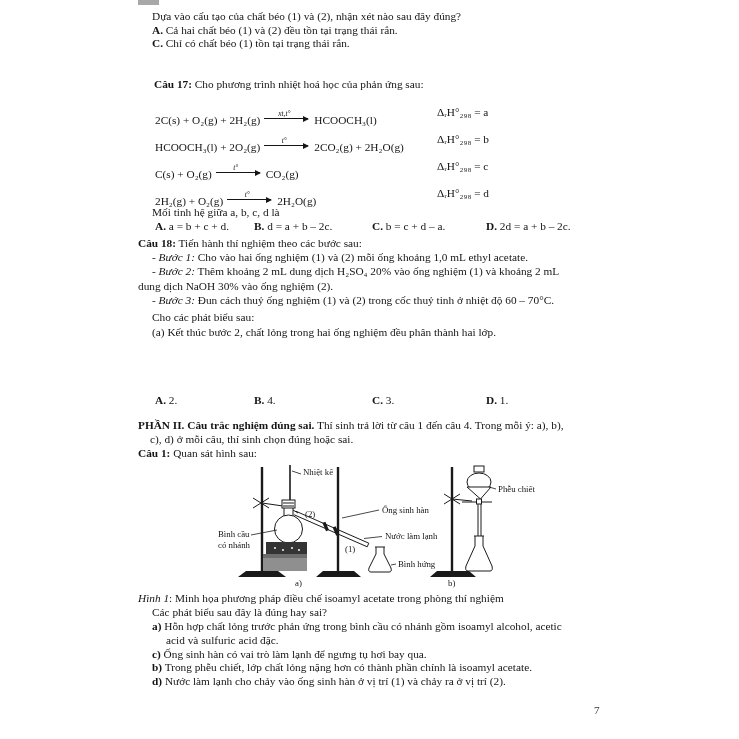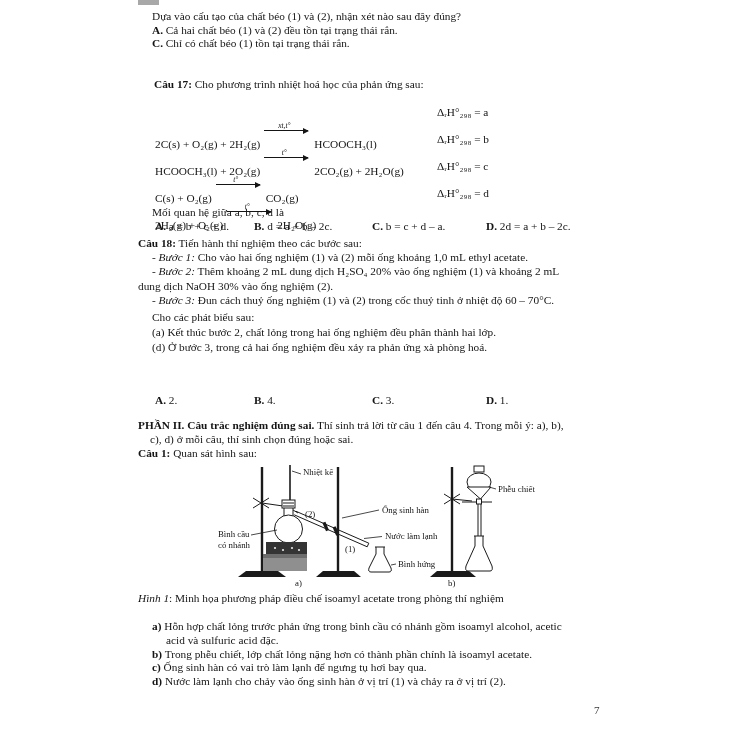--- a/index.html
+++ b/index.html
@@ -12,21 +12,21 @@
   p{margin:0;}
   .b{font-weight:bold;}
   .i{font-style:italic;}
   .content{position:absolute;left:138px;top:0;width:492px;height:568px;}
   .indent{text-indent:14px;}
   .hang{padding-left:28px;text-indent:-14px;}
   .cont{padding-left:12px;}
   
   .eq-row{position:absolute;left:0;width:492px;height:20px;padding-left:17px;white-space:nowrap;}
   .eq-dh{position:absolute;left:299px;top:0;}
-  .rxn-arrow{display:inline-block;position:relative;width:46px;height:12px;margin:16px 4px;vertical-align:-2px;}
+  .rxn-arrow{display:inline-block;position:relative;width:46px;height:12px;margin:4px 4px;vertical-align:-2px;}
   .rxn-arrow::after{content:"";position:absolute;left:0;right:2px;bottom:3px;border-bottom:1px solid #151515;}
   .rxn-arrow::before{content:"";position:absolute;right:-2px;bottom:0.5px;border:3px solid transparent;border-left:6px solid #151515;}
   .rxn-lbl{position:absolute;left:0;right:6px;bottom:4px;text-align:center;font-size:7.5px;line-height:8px;font-style:italic;}
   
   .optrow{position:absolute;left:0;width:492px;height:14px;}
   .optrow .opt{position:absolute;top:0;white-space:nowrap;}
   .optrow .o1{left:17px;} .optrow .o2{left:116px;} .optrow .o3{left:234px;} .optrow .o4{left:348px;}
   .pagenum{position:absolute;left:594px;top:704px;font-size:11px;color:#3a3a3a;}
   .toptab{position:absolute;left:138px;top:0;width:21px;height:5px;background:#a8a8a8;}
   svg text{font-family:"Liberation Serif","DejaVu Serif",serif;font-size:8.8px;fill:#151515;}
@@ -58,65 +58,65 @@
     <p class="eq-row" style="top:54px;">
       <span>C(s) + O₂(g)</span><span class="rxn-arrow"><span class="rxn-lbl">t°</span></span><span>CO₂(g)</span>
       <span class="eq-dh">ΔᵣH°₂₉₈ = c</span>
     </p>
     <p class="eq-row" style="top:81px;">
       <span>2H₂(g) + O₂(g)</span><span class="rxn-arrow"><span class="rxn-lbl">t°</span></span><span>2H₂O(g)</span>
       <span class="eq-dh">ΔᵣH°₂₉₈ = d</span>
     </p>
   </div>
 
-  <p class="abs indent" style="top:206px;left:0;width:492px;">Mối quan hệ giữa a, b, c, d là</p>
+  <p class="abs indent" style="top:206px;left:0;width:492px;">Mối tinh hệ giữa a, b, c, d là</p>
 
   <div class="optrow" style="top:220px;">
     <span class="opt o1"><span class="b">A.</span> <span>a = b + c + d.</span></span>
     <span class="opt o2"><span class="b">B.</span> <span>d = a + b – 2c.</span></span>
     <span class="opt o3"><span class="b">C.</span> <span>b = c + d – a.</span></span>
     <span class="opt o4"><span class="b">D.</span> <span>2d = a + b – 2c.</span></span>
   </div>
 
   <div class="abs" style="top:236px;left:0;width:492px;line-height:14.2px;">
     <p><span class="b">Câu 18:</span> <span>Tiến hành thí nghiệm theo các bước sau:</span></p>
     <p class="indent"><span class="i">- Bước 1:</span> <span>Cho vào hai ống nghiệm (1) và (2) mỗi ống khoảng 1,0 mL ethyl acetate.</span></p>
     <p class="indent"><span class="i">- Bước 2:</span> <span>Thêm khoảng 2 mL dung dịch H₂SO₄ 20% vào ống nghiệm (1) và khoảng 2 mL</span></p>
     <p>dung dịch NaOH 30% vào ống nghiệm (2).</p>
     <p class="indent"><span class="i">- Bước 3:</span> <span>Đun cách thuỷ ống nghiệm (1) và (2) trong cốc thuỷ tinh ở nhiệt độ 60 – 70°C.</span></p>
   </div>
 
   <div class="abs" style="top:310px;left:0;width:492px;line-height:15px;">
     <p class="indent">Cho các phát biểu sau:</p>
     <p class="indent"><span>(a)</span> <span>Kết thúc bước 2, chất lỏng trong hai ống nghiệm đều phân thành hai lớp.</span></p>
-    <p class="indent"><span>(d)</span> <span>Ở bước 3, trong cả hai ống nghiệm đều xảy ra phản ứng xà phòng hoá.</span></p>
   </div>
 
   <div class="optrow" style="top:394px;">
     <span class="opt o1"><span class="b">A.</span> <span>2.</span></span>
     <span class="opt o2"><span class="b">B.</span> <span>4.</span></span>
     <span class="opt o3"><span class="b">C.</span> <span>3.</span></span>
     <span class="opt o4"><span class="b">D.</span> <span>1.</span></span>
   </div>
 
   <div class="abs" style="top:419px;left:0;width:492px;">
     <p><span class="b">PHẦN II. Câu trắc nghiệm đúng sai.</span> <span>Thí sinh trả lời từ câu 1 đến câu 4. Trong mỗi ý: a), b),</span></p>
     <p class="cont">c), d) ở mỗi câu, thí sinh chọn đúng hoặc sai.</p>
   </div>
 
   <p class="abs" style="top:447px;left:0;width:492px;"><span class="b">Câu 1:</span> <span>Quan sát hình sau:</span></p>
 
   <div class="abs" style="top:592px;left:0;width:492px;">
     <p><span class="i">Hình 1</span><span>: Minh họa phương pháp điều chế isoamyl acetate trong phòng thí nghiệm</span></p>
+    <p class="indent">Các phát biểu sau đây là đúng hay sai?</p>
   </div>
 
   <div class="abs" style="top:620px;left:0;width:492px;line-height:13.8px;">
     <p class="hang"><span class="b">a)</span> <span>Hỗn hợp chất lỏng trước phản ứng trong bình cầu có nhánh gồm isoamyl alcohol, acetic</span><br><span>acid và sulfuric acid đặc.</span></p>
+    <p class="indent"><span class="b">c)</span> <span>Ống sinh hàn có vai trò làm lạnh để ngưng tụ hơi bay qua.</span></p>
     <p class="indent"><span class="b">b)</span> <span>Trong phễu chiết, lớp chất lỏng nặng hơn có thành phần chính là isoamyl acetate.</span></p>
-    <p class="indent"><span class="b">c)</span> <span>Ống sinh hàn có vai trò làm lạnh để ngưng tụ hơi bay qua.</span></p>
     <p class="indent"><span class="b">d)</span> <span>Nước làm lạnh cho chảy vào ống sinh hàn ở vị trí (1) và chảy ra ở vị trí (2).</span></p>
   </div>
 </div>
 
 <svg class="abs" style="left:198px;top:458px;" width="365" height="132" viewBox="0 0 365 132">
   <g stroke="#1a1a1a" stroke-width="1" fill="none">
 
     <line x1="64" y1="9" x2="64" y2="114" stroke-width="2.4"></line>
     <polygon points="40,119 88,119 80,113 48,113" fill="#1a1a1a" stroke="none"></polygon>
 

